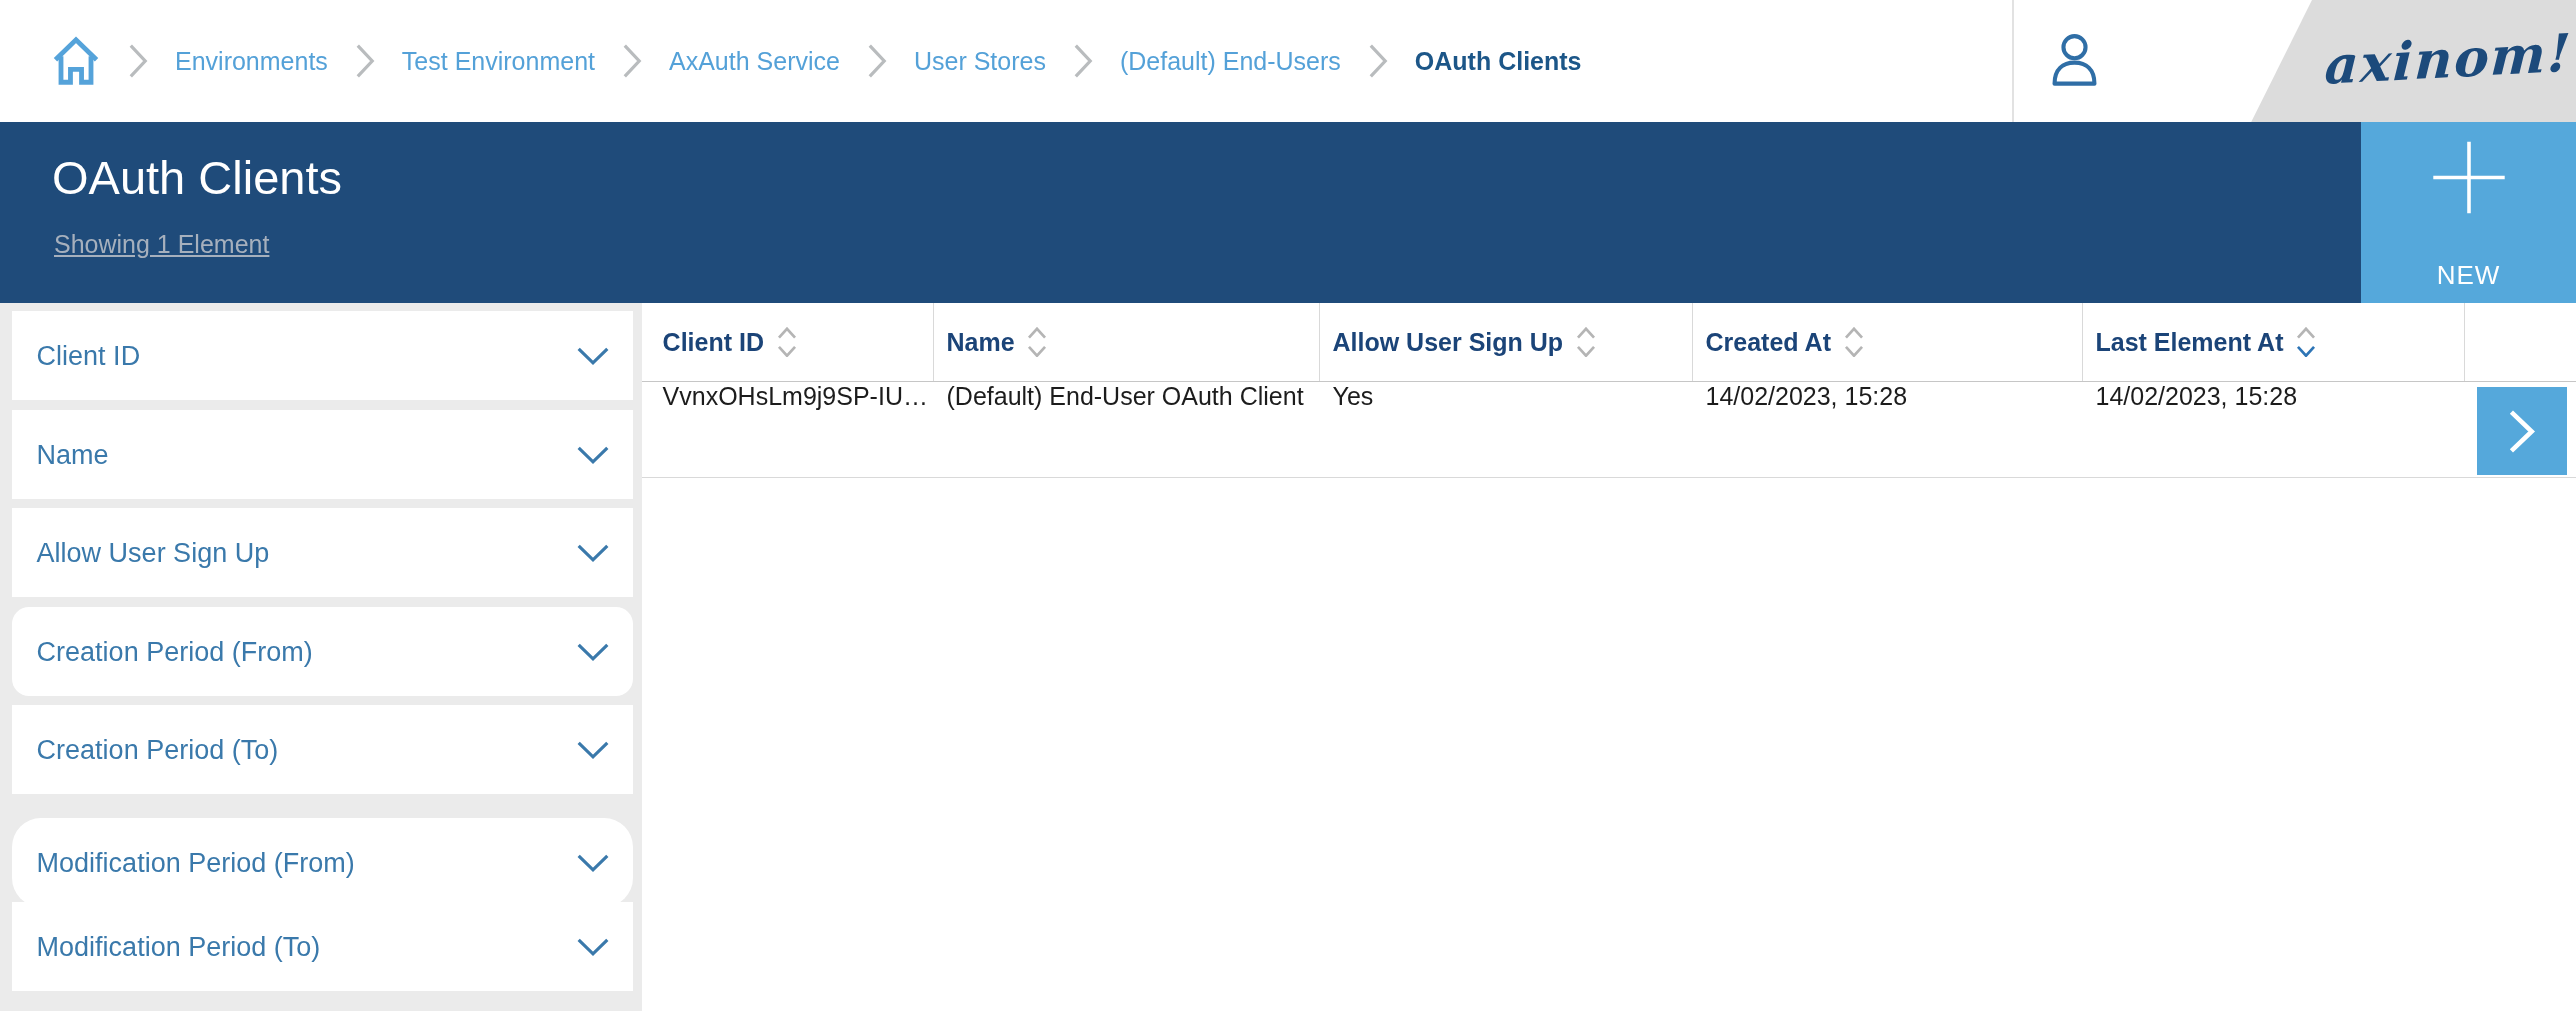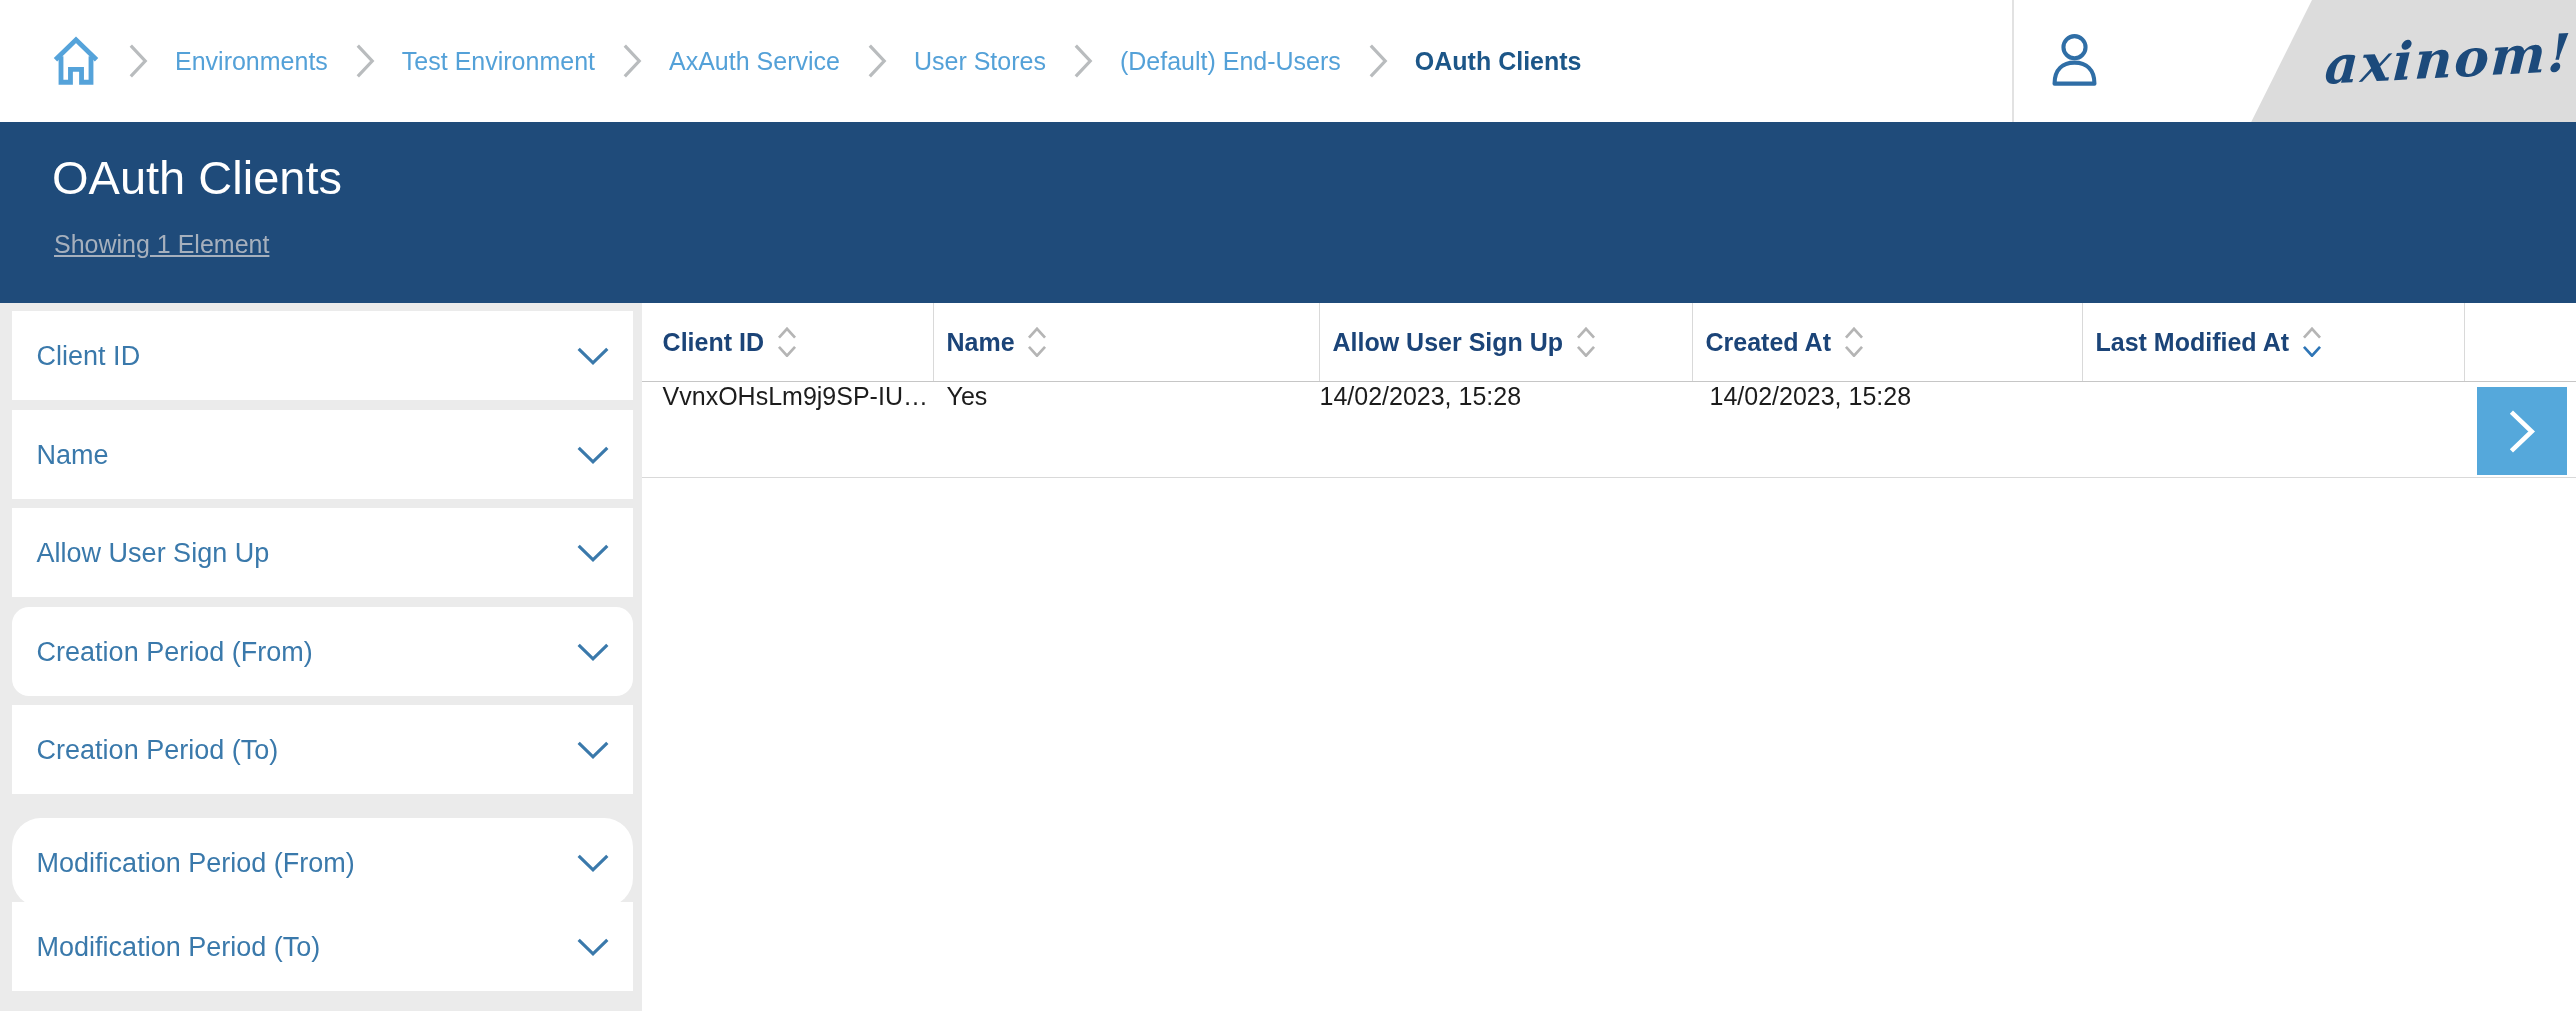--- a/index.html
+++ b/index.html
@@ -289,20 +289,29 @@
     </button>
 
     <div class="logo-wedge">
       <span class="logo-text">axinom!</span>
     </div>
   </header>
 
   <section class="page-header">
     <h1 class="page-title">OAuth Clients</h1>
     <div class="page-subtitle">Showing 1 Element</div>
+    <button class="new-button">
+      <span class="plus-icon">
+        <svg width="75" height="75" viewBox="0 0 42 42">
+          <line x1="21" y1="1" x2="21" y2="41" stroke="#ffffff" stroke-width="2"></line>
+          <line x1="1" y1="21" x2="41" y2="21" stroke="#ffffff" stroke-width="2"></line>
+        </svg>
+      </span>
+      <span class="new-label">NEW</span>
+    </button>
   </section>
 
   <aside class="filters">
     <div class="filter-card">
       <span class="filter-label">Client ID</span>
       <span class="filter-chevron">
         <svg width="34" height="20" viewBox="0 0 19 11">
             <polyline points="1.5,1.5 9.5,9.3 17.5,1.5" fill="none" stroke="currentColor" stroke-width="1.8"></polyline>
           </svg>
       </span>
@@ -413,39 +422,40 @@
               </svg>
             </span>
           <span class="sort-down">
               <svg width="20" height="12.5" viewBox="0 0 11 7">
                 <polyline points="1,1 5.5,6 10,1" fill="none" stroke="currentColor" stroke-width="1.5"></polyline>
               </svg>
             </span>
         </span>
       </div>
       <div class="th c5 sort-desc">
-        <span class="th-label">Last Modified At</span>
+        <span class="th-label">Last Element At</span>
         <span class="sort">
           <span class="sort-up">
               <svg width="20" height="12.5" viewBox="0 0 11 7">
                 <polyline points="1,6 5.5,1 10,6" fill="none" stroke="currentColor" stroke-width="1.5"></polyline>
               </svg>
             </span>
           <span class="sort-down">
               <svg width="20" height="12.5" viewBox="0 0 11 7">
                 <polyline points="1,1 5.5,6 10,1" fill="none" stroke="currentColor" stroke-width="1.5"></polyline>
               </svg>
             </span>
         </span>
       </div>
       <div class="th filler"></div>
     </div>
 
     <div class="table-row">
       <div class="td c1">VvnxOHsLm9j9SP-IU…</div>
+      <div class="td c2">(Default) End-User OAuth Client</div>
       <div class="td c3">Yes</div>
       <div class="td c4">14/02/2023, 15:28</div>
       <div class="td c5">14/02/2023, 15:28</div>
     </div>
 
     <button class="row-arrow">
       <span style="display:flex;">
         <svg width="30" height="47" viewBox="0 0 17 26">
             <polyline points="2.5,2 14,13 2.5,24" fill="none" stroke="#ffffff" stroke-width="2.6"></polyline>
           </svg>

